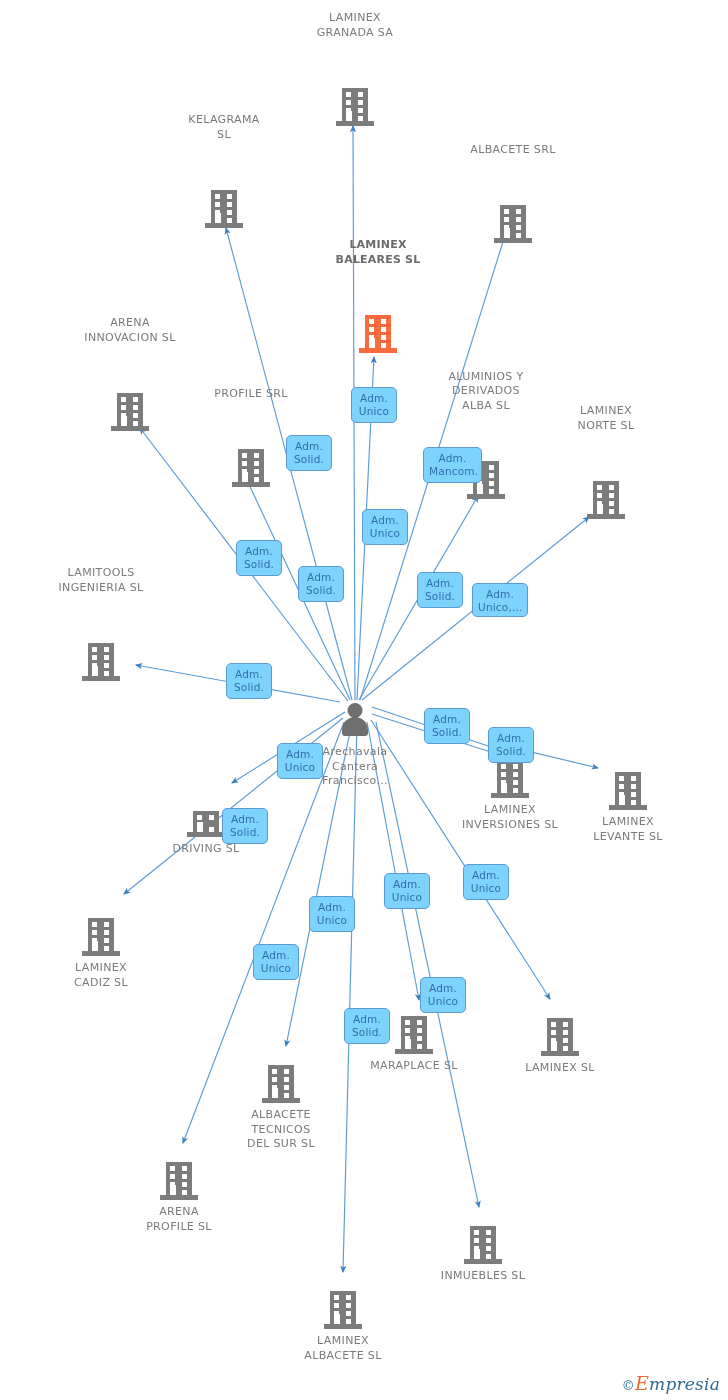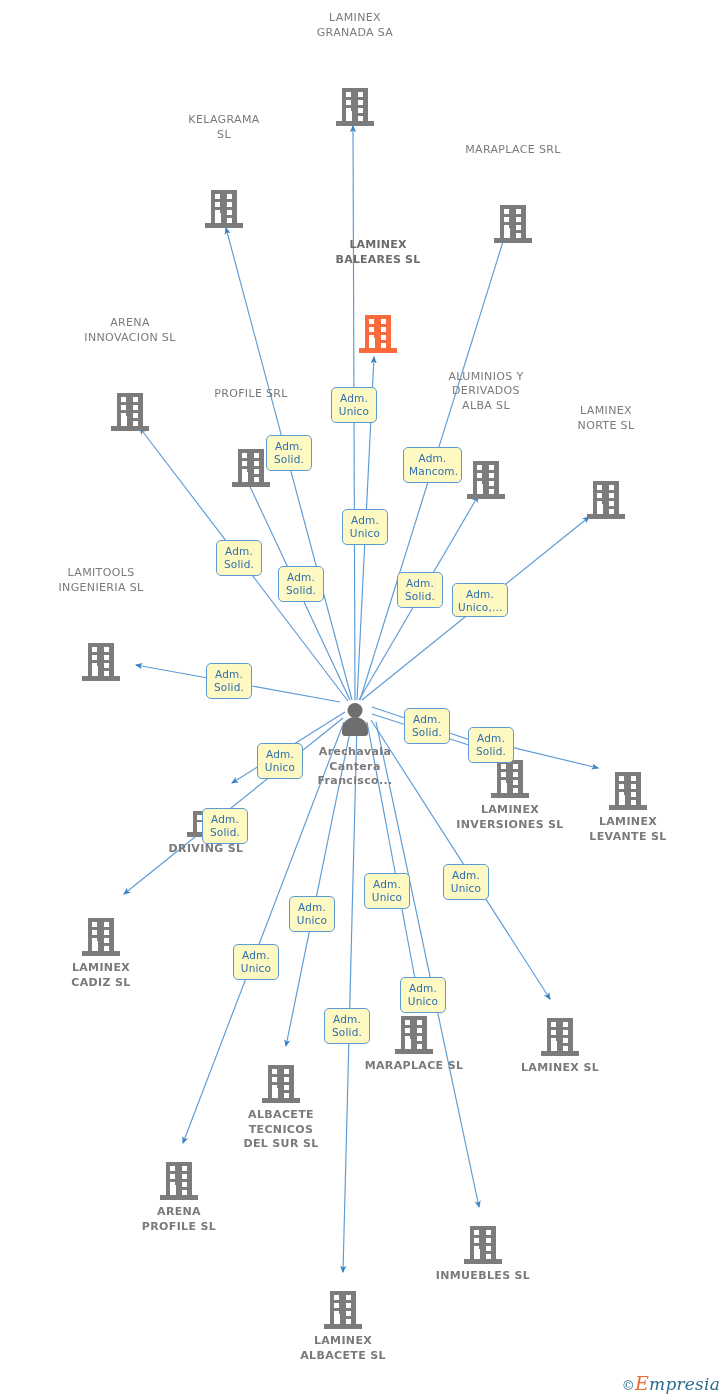--- a/index.html
+++ b/index.html
@@ -17,21 +17,21 @@
     position:absolute;left:50%;top:0;transform:translateX(-50%);
     width:38px;height:42px;
   }
   .node .caption{
     position:absolute;left:50%;transform:translateX(-50%);
     width:150px;text-align:center;
     font-size:11px;line-height:14.5px;letter-spacing:.35px;
     color:#7a7a7a;white-space:pre-line;
   }
   .node.cap-above .caption{bottom:46px;}
-  .node.cap-below .caption{top:45px;font-weight:bold;}
+  .node.cap-below .caption{top:45px;}
   .node.highlight .caption{color:#6b6b6b;font-weight:bold;letter-spacing:.2px;}
 
   
   .bld{position:relative;width:38px;height:42px;}
   .bld .body{
     position:absolute;left:6px;top:2px;width:26px;height:33px;background:#7c7c7c;
   }
   .bld .base{
     position:absolute;left:0px;bottom:2px;width:38px;height:5px;background:#7c7c7c;
   }
@@ -53,30 +53,31 @@
   .person .torso{
     position:absolute;left:50%;top:17px;transform:translateX(-50%);
     width:26px;height:19px;background:#6e6e6e;
     border-radius:13px 13px 3px 3px;
   }
 
   
   .elabel{
     position:absolute;
     box-sizing:border-box;
-    background:#fef9c3;
+    background:#7dd3fc;
     border:1.3px solid #5b9bd5;
     border-radius:5px;
     color:#2f6fad;
     font-size:10.5px;line-height:13px;
     text-align:center;
     padding:4px 5px 5px 5px;
     white-space:pre-line;
     letter-spacing:.2px;
     box-shadow:0 0 0 0 rgba(0,0,0,0);
+    margin-left:20px;
   }
 
   
   #watermark{
     position:absolute;right:8px;bottom:6px;
     font-size:15px;color:#2d6c8f;letter-spacing:.2px;
     font-family:"DejaVu Serif", serif;
   }
   #watermark .c{font-size:13px;color:#2d6c8f;}
   #watermark .e{color:#ee6a36;font-style:italic;font-size:19px;}
@@ -162,21 +163,21 @@
             <div class="win" style="left: 10px; top: 6px;"></div>
             <div class="win" style="left: 22px; top: 6px;"></div>
             <div class="win" style="left: 10px; top: 14px;"></div>
             <div class="win" style="left: 22px; top: 14px;"></div>
             <div class="win" style="left: 10px; top: 22px;"></div>
             <div class="win" style="left: 22px; top: 22px;"></div>
             <div class="door" style="left: 10px; top: 25px;"></div>
             <div class="win" style="left: 22px; top: 30px;"></div>
           </div>
         </div>
-        <div class="caption">MARAPLACE SRL</div>
+        <div class="caption">ALBACETE SRL</div>
       </div>
       <div class="node cap-above highlight" style="left: 378px; top: 313px;">
         <div class="icon-wrap">
           <div class="bld">
             <div class="body"></div>
             <div class="base"></div>
             <div class="win" style="left: 10px; top: 6px;"></div>
             <div class="win" style="left: 22px; top: 6px;"></div>
             <div class="win" style="left: 10px; top: 14px;"></div>
             <div class="win" style="left: 22px; top: 14px;"></div>

